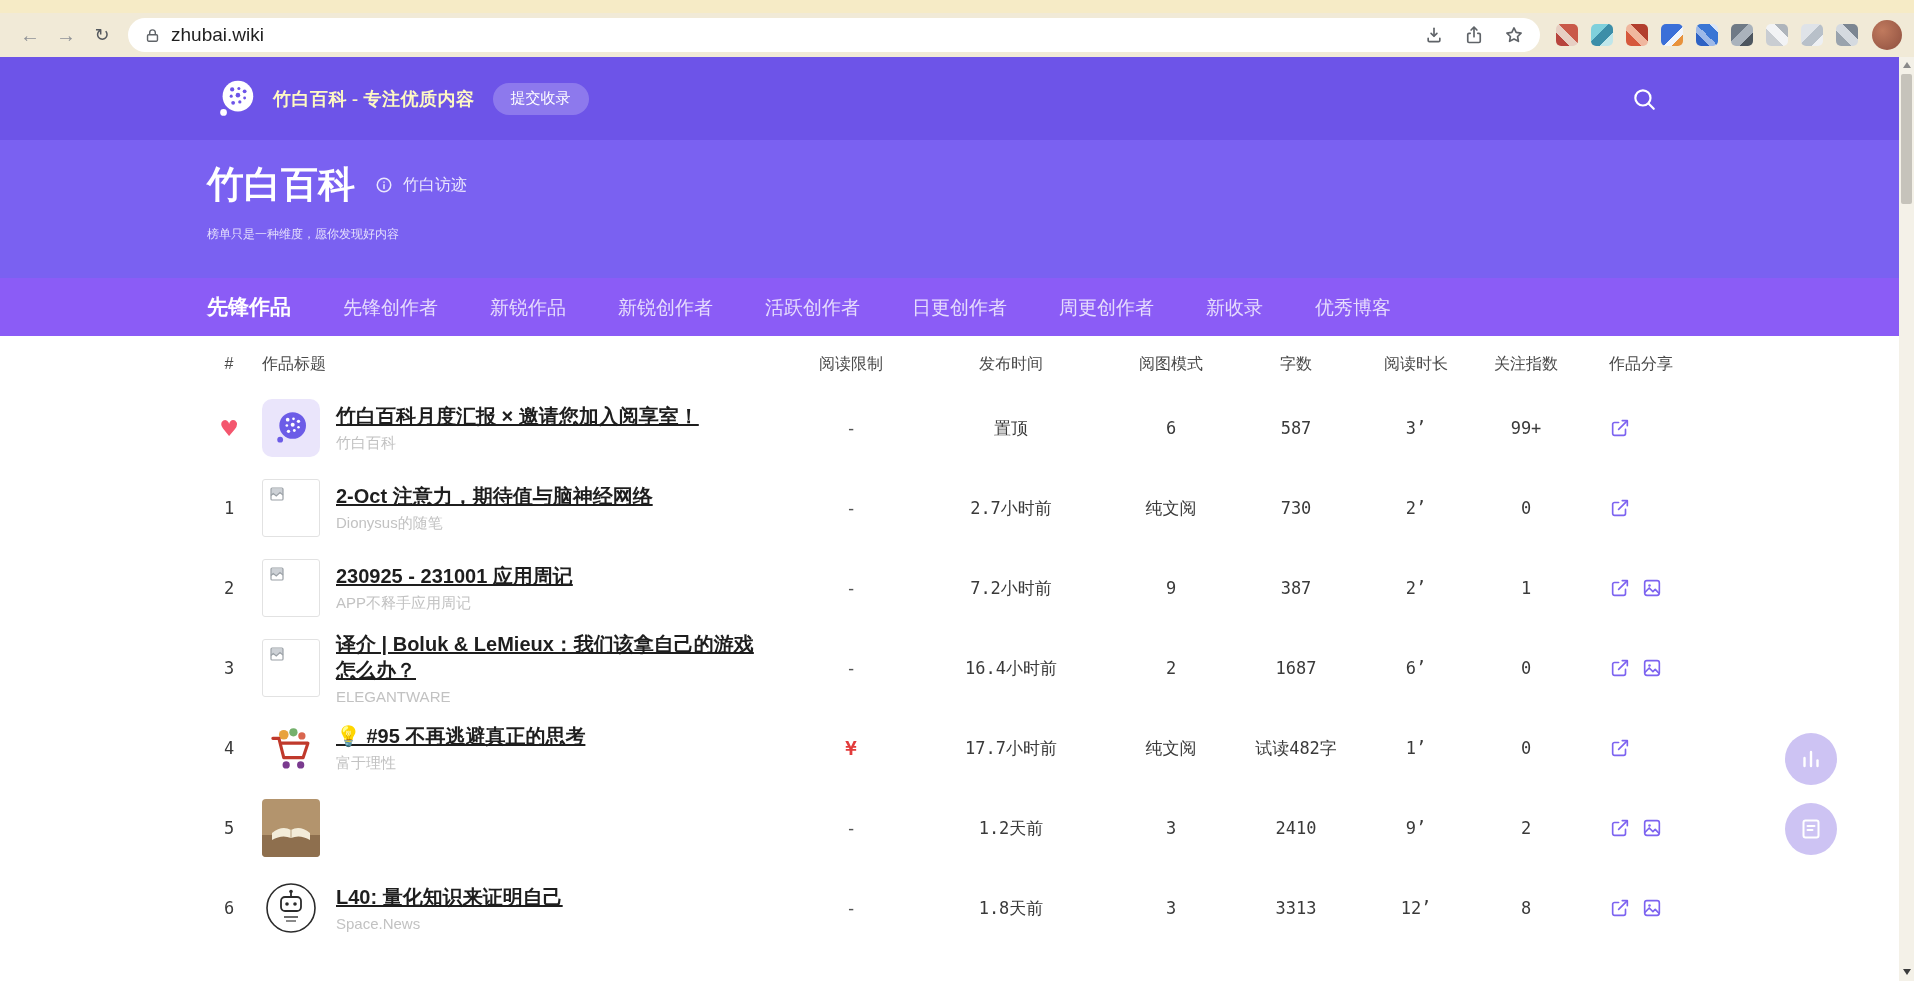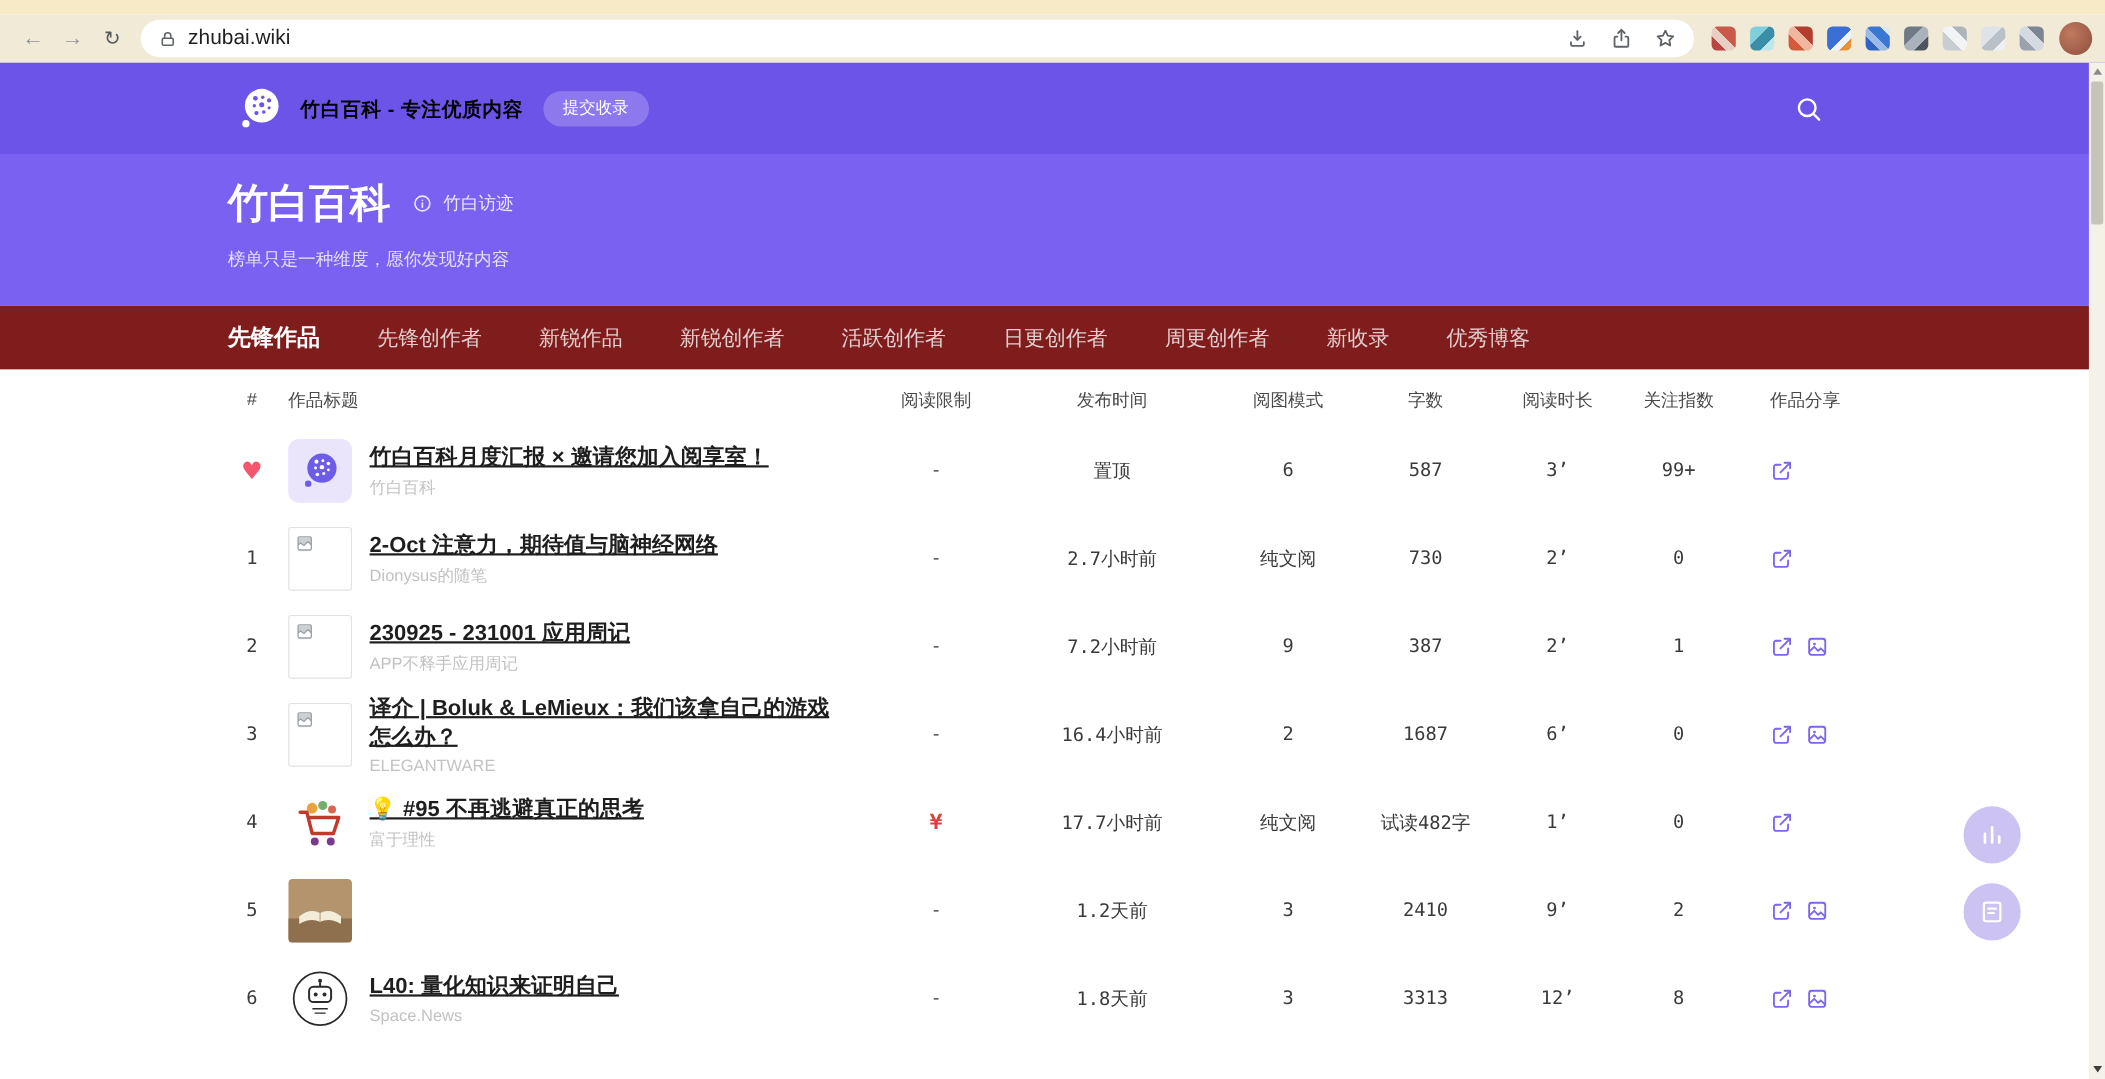--- a/index.html
+++ b/index.html
@@ -30,35 +30,35 @@
   .avatar { width:30px; height:30px; border-radius:50%; cursor:pointer;
             background:radial-gradient(circle at 35% 35%, #c07a5e, #8e4f3f); }
 
   
   .container { width:1500px; margin:0 auto; position:relative; }
 
   
   .site-header { background:#6d54e8; height:83px; display:flex; align-items:center; }
   .hrow { display:flex; align-items:center; }
   .site-logo { margin-left:6px; margin-right:14px; }
-  .site-title { color:#000000; font-size:18px; font-weight:600; letter-spacing:.5px; }
+  .site-title { color:#fef9c3; font-size:18px; font-weight:600; letter-spacing:.5px;font-family:Liberation Serif, serif; }
   .submit-btn { margin-left:18px; background:rgba(255,255,255,.22); color:#fff; border:none;
                 border-radius:16px; height:32px; padding:0 18px; font-size:15px; cursor:pointer; }
   .search-btn { margin-left:auto; margin-right:50px; cursor:pointer; display:flex; }
 
   
   .hero { background:#7a61f1; height:138px; padding-top:20px; }
   .hero-titlerow { display:flex; align-items:center; gap:10px; }
   .hero-title { font-size:37px; font-weight:700; color:#fff; }
   .hero-titlerow svg { margin-left:10px; }
   .hero-link { color:rgba(255,255,255,.85); font-size:16px; cursor:pointer; }
-  .hero-sub { margin-top:16px; color:rgba(255,255,255,.8); font-size:16px; }
-
-  
-  .tabsbar { background:#7f1d1d; height:58px; display:flex; align-items:center; }
+  .hero-sub { margin-top:16px; color:rgba(255,255,255,.8); font-size:12px; }
+
+  
+  .tabsbar { background:#8b5cf6; height:58px; display:flex; align-items:center; }
   .tabs { display:flex; align-items:baseline; gap:52px; }
   .tab { color:rgba(255,255,255,.78); font-size:19px; cursor:pointer; white-space:nowrap; }
   .tab.active { color:#fff; font-weight:700; font-size:21px; }
 
   
   .table-wrap { background:#fff; padding-top:4px; }
   .gridrow { display:grid; grid-template-columns:44px 520px 160px 160px 160px 90px 150px 70px 146px; align-items:center; }
   .thead { height:48px; font-size:16px; color:#4a4a4a; }
   .c { text-align:center; }
   .thead .c2 { text-align:left; padding-left:11px; }

